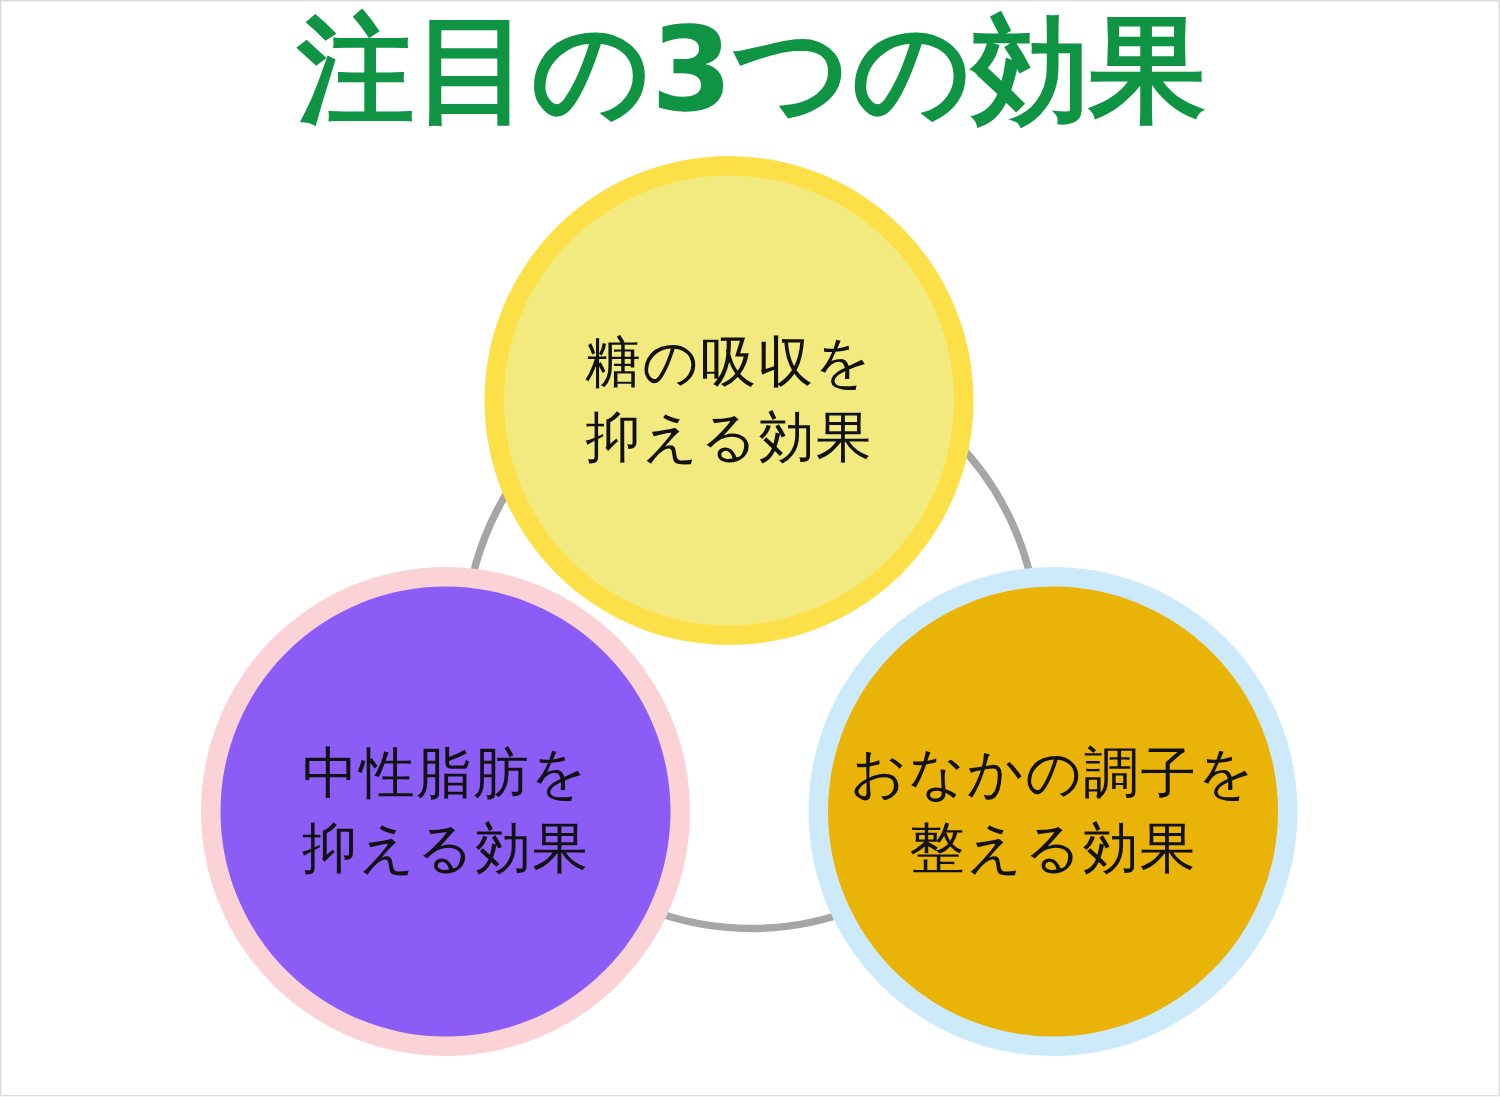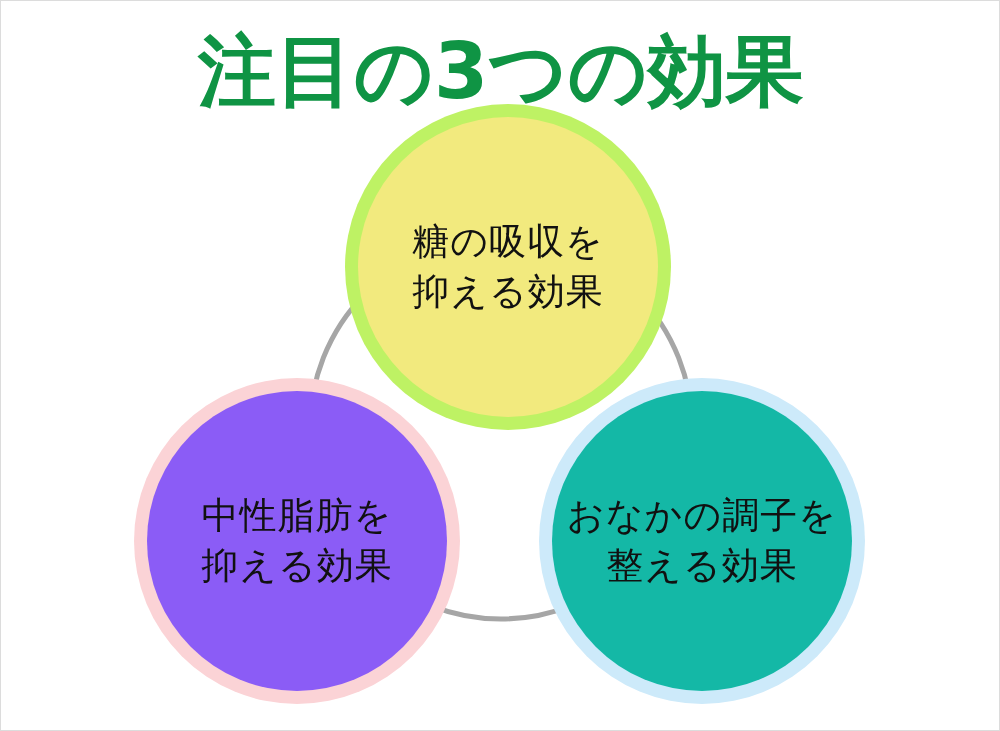--- a/index.html
+++ b/index.html
@@ -19,21 +19,21 @@
     background: #ffffff;
     box-sizing: border-box;
     border: 1px solid #dcdcdc;
     overflow: hidden;
   }
 
   
   .title {
     position: absolute;
     left: 0;
-    top: 26px;
+    top: 2px;
     width: 1000px;
     text-align: center;
     color: #0f9444;
     font-family: "DejaVu Sans", "Liberation Sans", sans-serif;
     font-weight: 700;
     font-size: 78px;
     line-height: 88px;
     letter-spacing: 0px;
     white-space: nowrap;
     user-select: none;
@@ -80,25 +80,25 @@
     font-size: 37px;
     line-height: 50px;
     text-align: center;
     white-space: pre-line;
     letter-spacing: 1px;
     user-select: none;
   }
 
   
   #circle-sugar {
-    left: 344px;
+    left: 322px;
     top: 103px;
     width: 326px;
     height: 326px;
-    background: #bef264;
+    background: #fde047;
   }
   #circle-sugar .inner { background: #f2ea7e; }
 
   
   #circle-fat {
     left: 133px;
     top: 377px;
     width: 326px;
     height: 326px;
     background: #fbd3d6;
@@ -106,21 +106,21 @@
   #circle-fat .inner { background: #8b5cf6; }
 
   
   #circle-stomach {
     left: 538px;
     top: 377px;
     width: 326px;
     height: 326px;
     background: #cdeafa;
   }
-  #circle-stomach .inner { background: #14b8a6; }
+  #circle-stomach .inner { background: #eab308; }
 </style>
 </head>
 <body>
 
 <div class="canvas">
 
   <div class="title">注目の3つの効果</div>
 
   <svg class="ring-svg" viewBox="0 0 1000 731" xmlns="http://www.w3.org/2000/svg">
     <circle cx="500" cy="427" r="191" fill="none" stroke="#a6a6a6" stroke-width="5"></circle>

